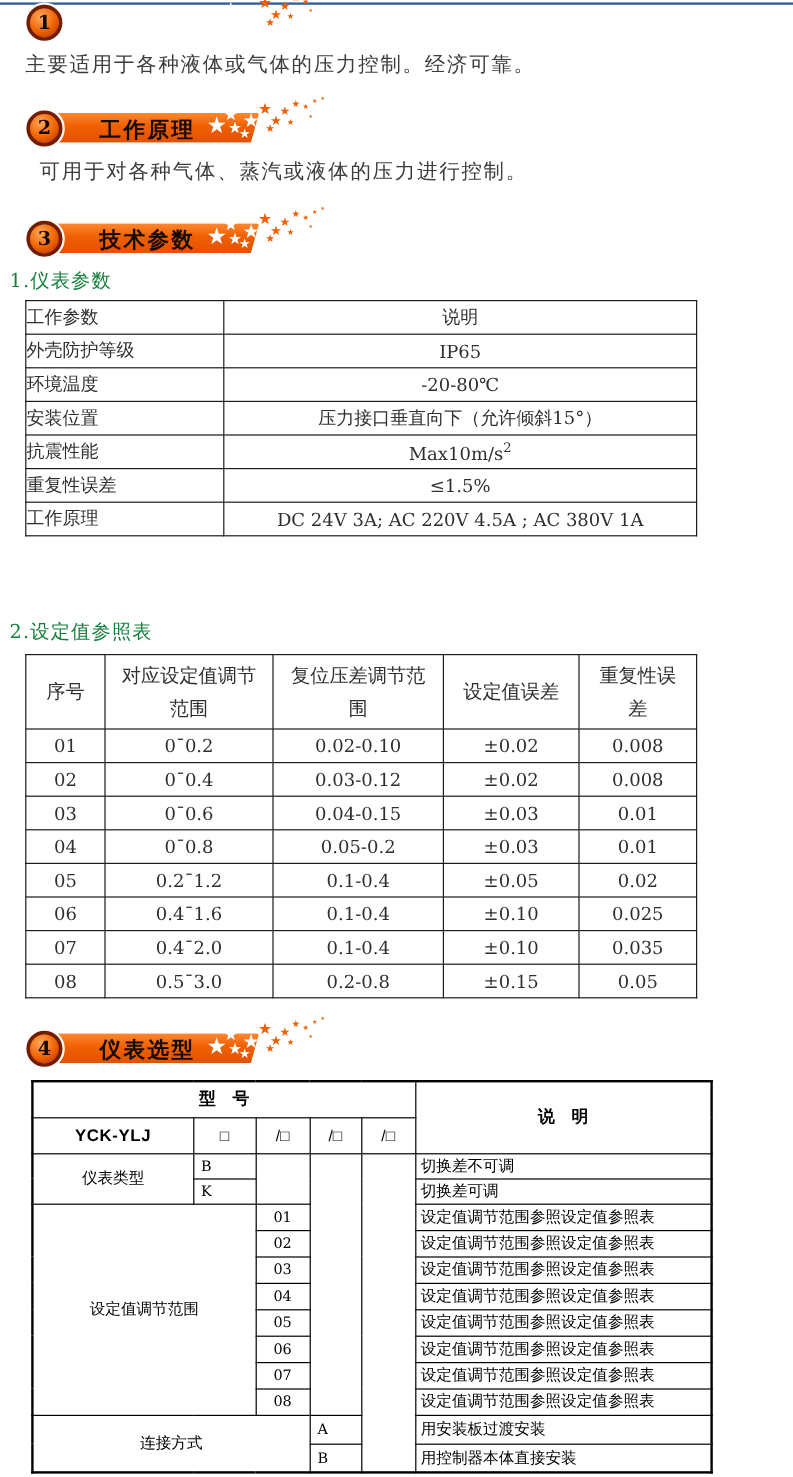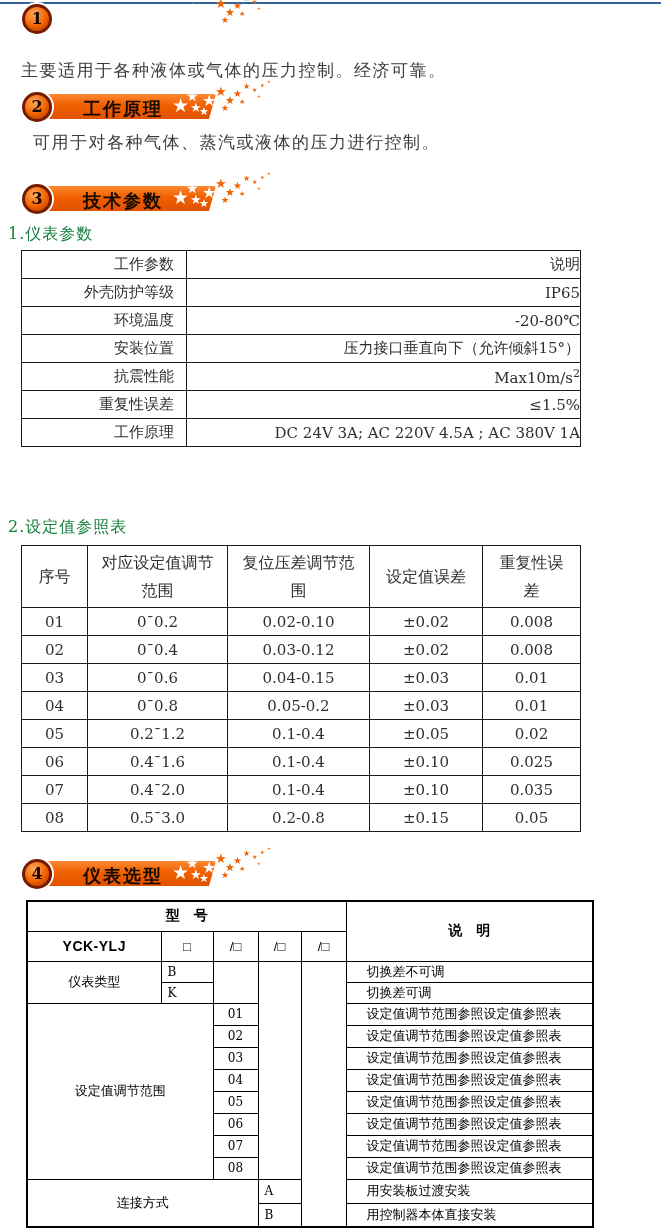--- a/index.html
+++ b/index.html
@@ -40,22 +40,22 @@
   .star-o { color:#f05f00; }
 
   
   .para { position:absolute; font-size:17px; letter-spacing:1.5px; color:#3c3c3c; white-space:nowrap; }
   .subtitle { position:absolute; font-size:16px; letter-spacing:1px; color:#15803d; }
 
   
   table { border-collapse:collapse; table-layout:fixed; }
   .t1 { position:absolute; top:250px; left:21px; width:559px; }
   .t1 td { border:1px solid #1c1c1c; height:28px; font-size:15px; color:#2f2f2f; }
-  .t1 .lbl { text-align:right; padding-right:12px; }
-  .t1 .val { text-align:right; }
+  .t1 .lbl { text-align:left; padding-right:12px; }
+  .t1 .val { text-align:center; }
   .t1 sup { font-size:11px; }
 
   .t2 { position:absolute; top:545px; left:21px; width:559px; }
   .t2 td, .t2 th { border:1px solid #1c1c1c; text-align:center; color:#2f2f2f; font-weight:normal; }
   .t2 th { height:62px; font-size:16px; line-height:1.7; vertical-align:middle; }
   .t2 td { height:28px; font-size:15px; }
   .w116 { display:inline-block; width:116px; }
   .w68  { display:inline-block; width:68px; }
 
   
@@ -64,21 +64,21 @@
     border:2px solid #000;
     font-family:"Liberation Sans","DejaVu Sans",sans-serif; color:#000;
   }
   .t3 td { border:1px solid #000; font-size:13px; vertical-align:middle;margin-top:20px; }
   .t3 .hdr   { text-align:center; font-weight:bold; font-size:14px; }
   .t3 .model { text-align:center; font-weight:bold; font-size:14px; letter-spacing:.5px; }
   .t3 .ph    { text-align:center; font-size:13px; }
   .t3 .lab   { text-align:center; font-size:13px; }
   .t3 .code  { text-align:center; font-size:12px; font-family:"DejaVu Serif","Liberation Serif",serif; }
   .t3 .codeL { text-align:left; padding-left:6px; }
-  .t3 .desc  { text-align:left; padding-left:20px; }
+  .t3 .desc  { text-align:left; padding-left:4px; }
   .r30 td { height:30px; }
   .r21 td { height:21px; }
   .r22 td { height:22px; }
   .r24 td { height:24px; }
 </style>
 </head>
 <body>
 
 <div class="page">
   <div class="topline"></div>
@@ -96,21 +96,21 @@
         <span class="star star-o" style="left: 43px; top: -8px; font-size: 13px;">★</span>
         <span class="star star-o" style="left: 53px; top: 2px; font-size: 11px;">★</span>
         <span class="star star-o" style="left: 61px; top: -4px; font-size: 10px;">★</span>
         <span class="star star-o" style="left: 49px; top: 11px; font-size: 9px;">★</span>
         <span class="star star-o" style="left: 71px; top: -10px; font-size: 8px;">★</span>
         <span class="star star-o" style="left: 67px; top: 6px; font-size: 7px;">★</span>
         <span class="star star-o" style="left: 80px; top: -6px; font-size: 6px;">★</span>
         <span class="star star-o" style="left: 85px; top: 2px; font-size: 4px;">★</span>
       </div>
   </div>
-  <div class="para" style="top:59px; left:21px;">主要适用于各种液体或气体的压力控制。经济可靠。</div>
+  <div class="para" style="top:42px; left:21px;">主要适用于各种液体或气体的压力控制。经济可靠。</div>
 
   <div class="banner" style="top:92px">
     <div class="bar">
       <span class="sec-title">工作原理</span>
     </div>
     <div class="badge">
         <span>2</span>
       </div>
     <div class="stars">
         <span class="star star-w" style="left: 0px; top: 3px; font-size: 19px;">★</span>

